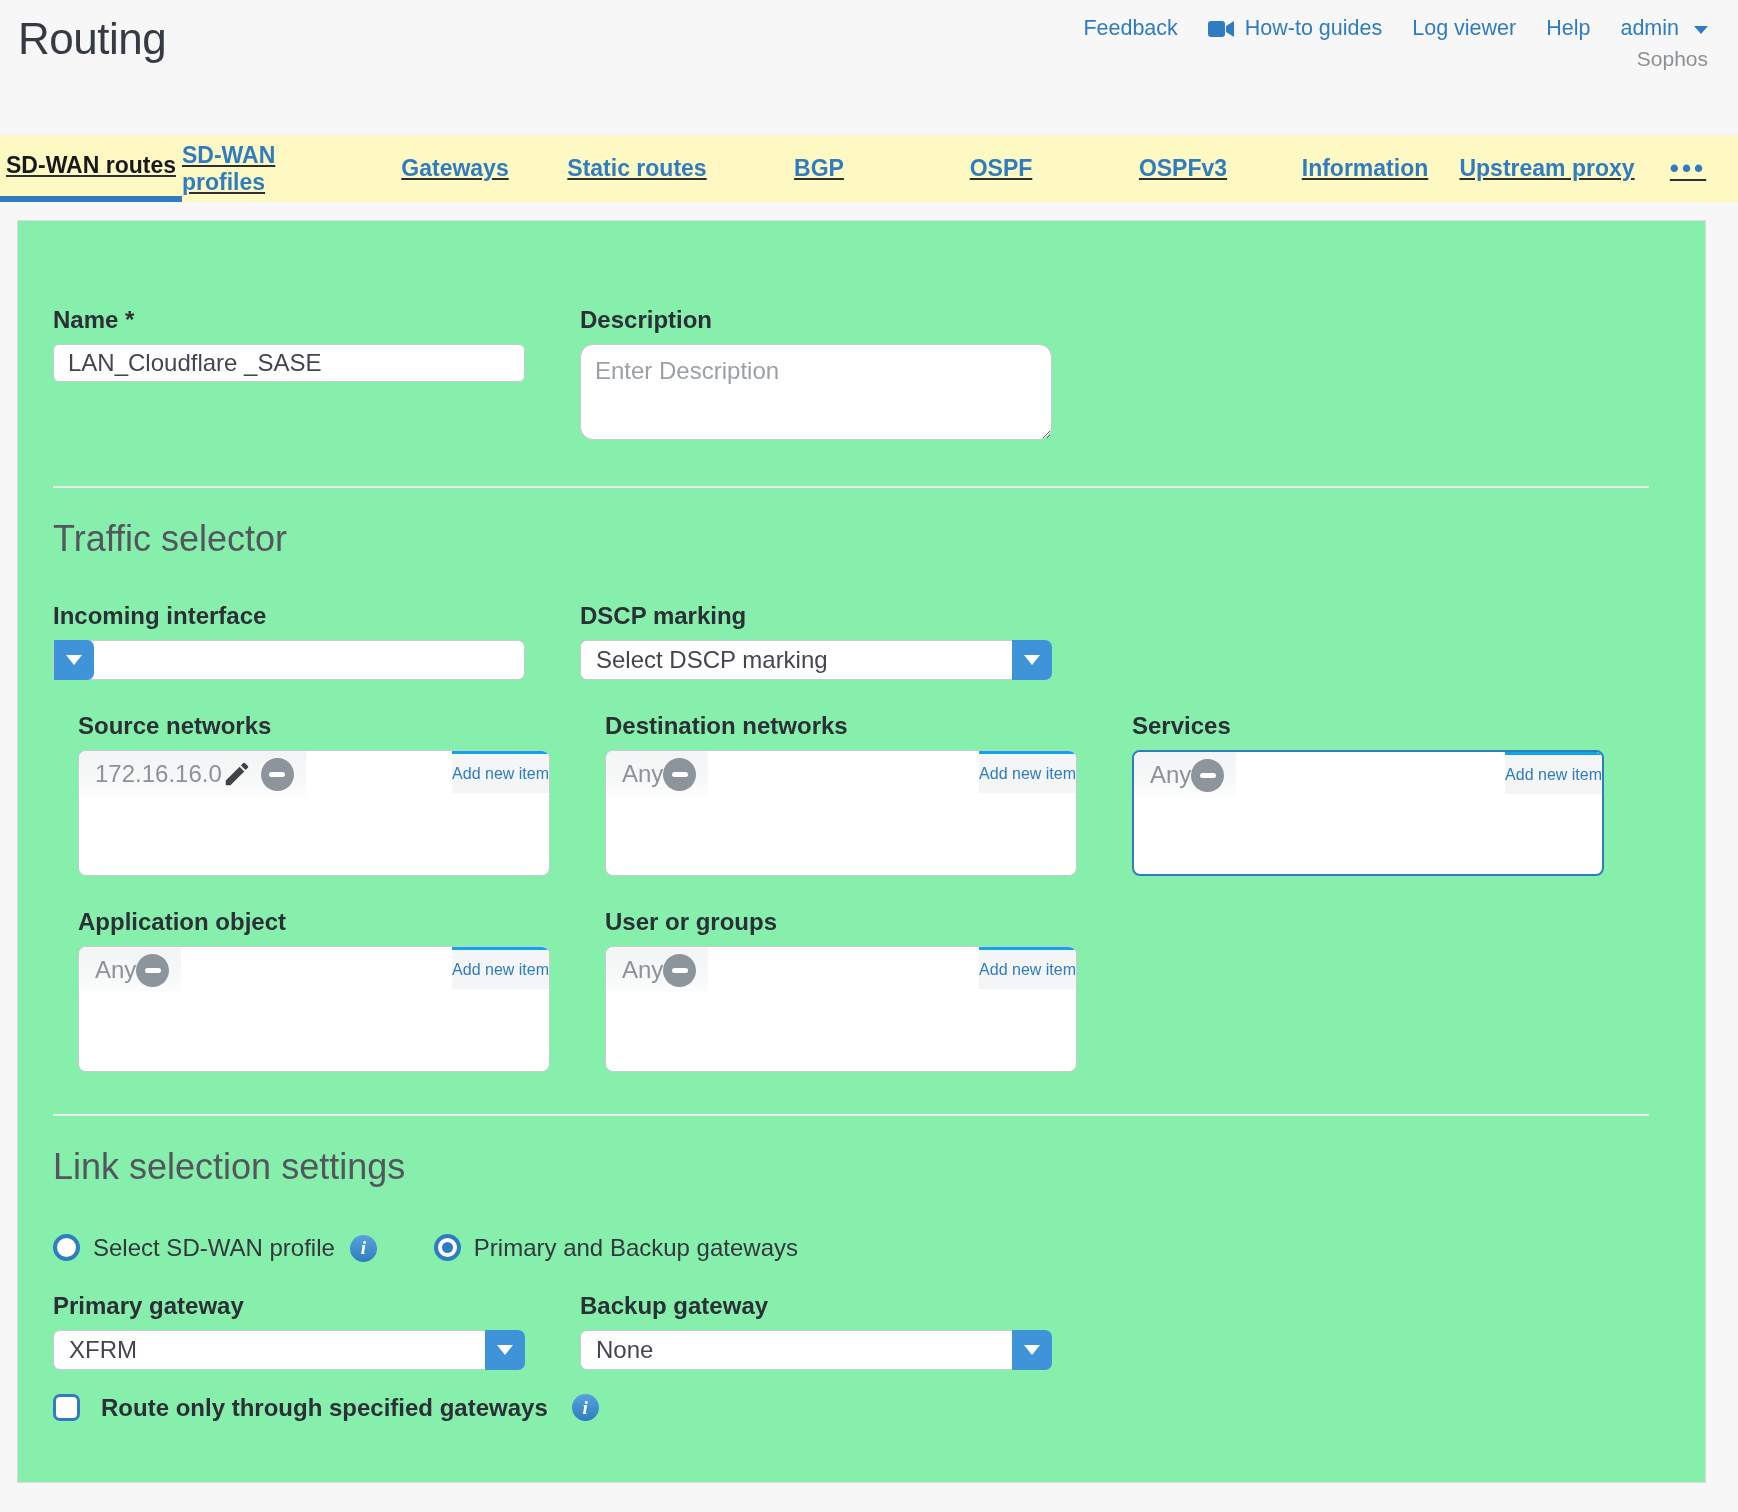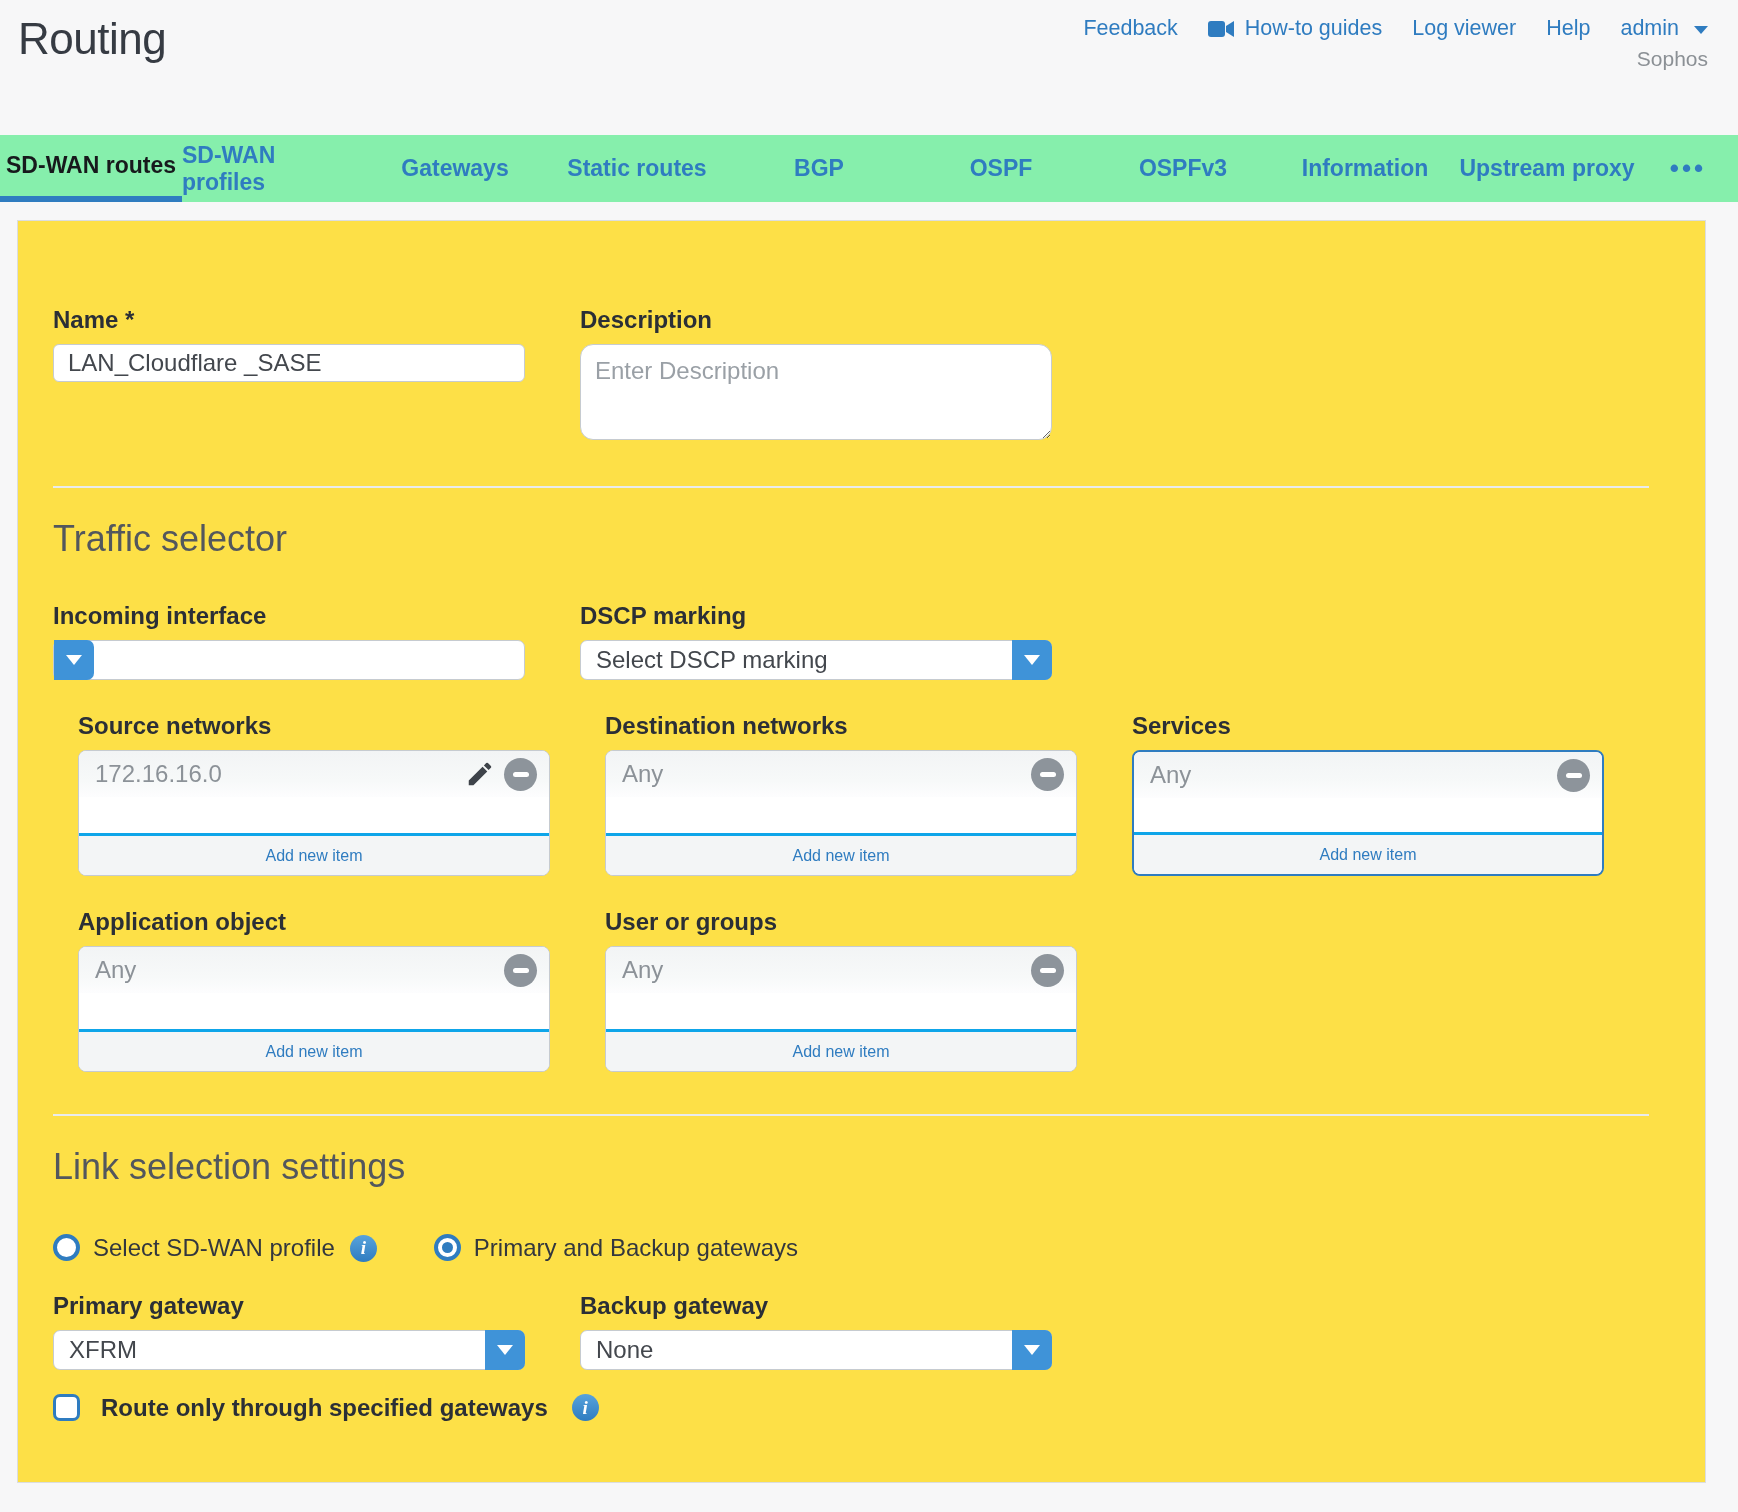--- a/index.html
+++ b/index.html
@@ -26,33 +26,33 @@
   }
   .top-links .lnk { color:#2f7cc0; display:flex; align-items:center; gap:10px; cursor:pointer; }
   .admin-caret {
     width:0; height:0;
     border-left:7px solid transparent; border-right:7px solid transparent;
     border-top:8px solid #2f7cc0; margin-left:5px; margin-top:3px;
   }
   .brand { position:absolute; top:47px; right:30px; font-size:21px; color:#8b9095;text-align:right; }
 
   
-  .tabbar { height:67px; background:#86efac; display:flex; }
+  .tabbar { height:67px; background:#fef9c3; display:flex;text-decoration:underline; }
   .tab {
     width:182px; display:flex; align-items:center; justify-content:center;
     font-size:23px; font-weight:700; color:#2f7cc0; cursor:pointer;
   }
   .tab.active { color:#17191c; border-bottom:6px solid #2f7cc0; }
   .tab-more { width:100px; display:flex; align-items:center; justify-content:center;
     font-size:26px; font-weight:700; color:#2f7cc0; letter-spacing:3px; cursor:pointer; }
 
   
   .card {
     margin:18px 32px 0 17px;
-    background:#fde047; border:1px solid #dbdddf;
+    background:#86efac; border:1px solid #dbdddf;
     padding:0 0 60px 35px;
   }
   .row { display:flex; gap:55px; }
   .col { width:472px; }
   .f-label {
     display:block; font-size:24px; font-weight:700; color:#2b2f36;
     line-height:27px; margin-bottom:11px;
   }
   .fields-row { margin-top:85px; }
   .text-input {
@@ -85,21 +85,21 @@
   .tri {
     width:0; height:0;
     border-left:8px solid transparent; border-right:8px solid transparent;
     border-top:10px solid #fff;
   }
 
   
   .boxes-row { margin-top:32px;padding-left:25px; }
   .listbox {
     height:126px; border:1px solid #c6cbd0; border-radius:8px;
-    background:#fff; display:flex; flex-direction:column; overflow:hidden;
+    background:#fff; display:flex; overflow:hidden;
   }
   .listbox.focused { border:2px solid #2f7cc0; }
   .list-item {
     height:46px; flex:none; display:flex; align-items:center;
     padding:0 12px 0 16px;
     background:linear-gradient(180deg,#f2f4f5 0%,#f7f9f9 65%,#fdfdfe 100%);
     font-size:24px; color:#8c9298;
   }
   .item-text { flex:1; }
   .icon-edit { width:30px; height:30px; margin-right:9px; cursor:pointer; flex:none; }

